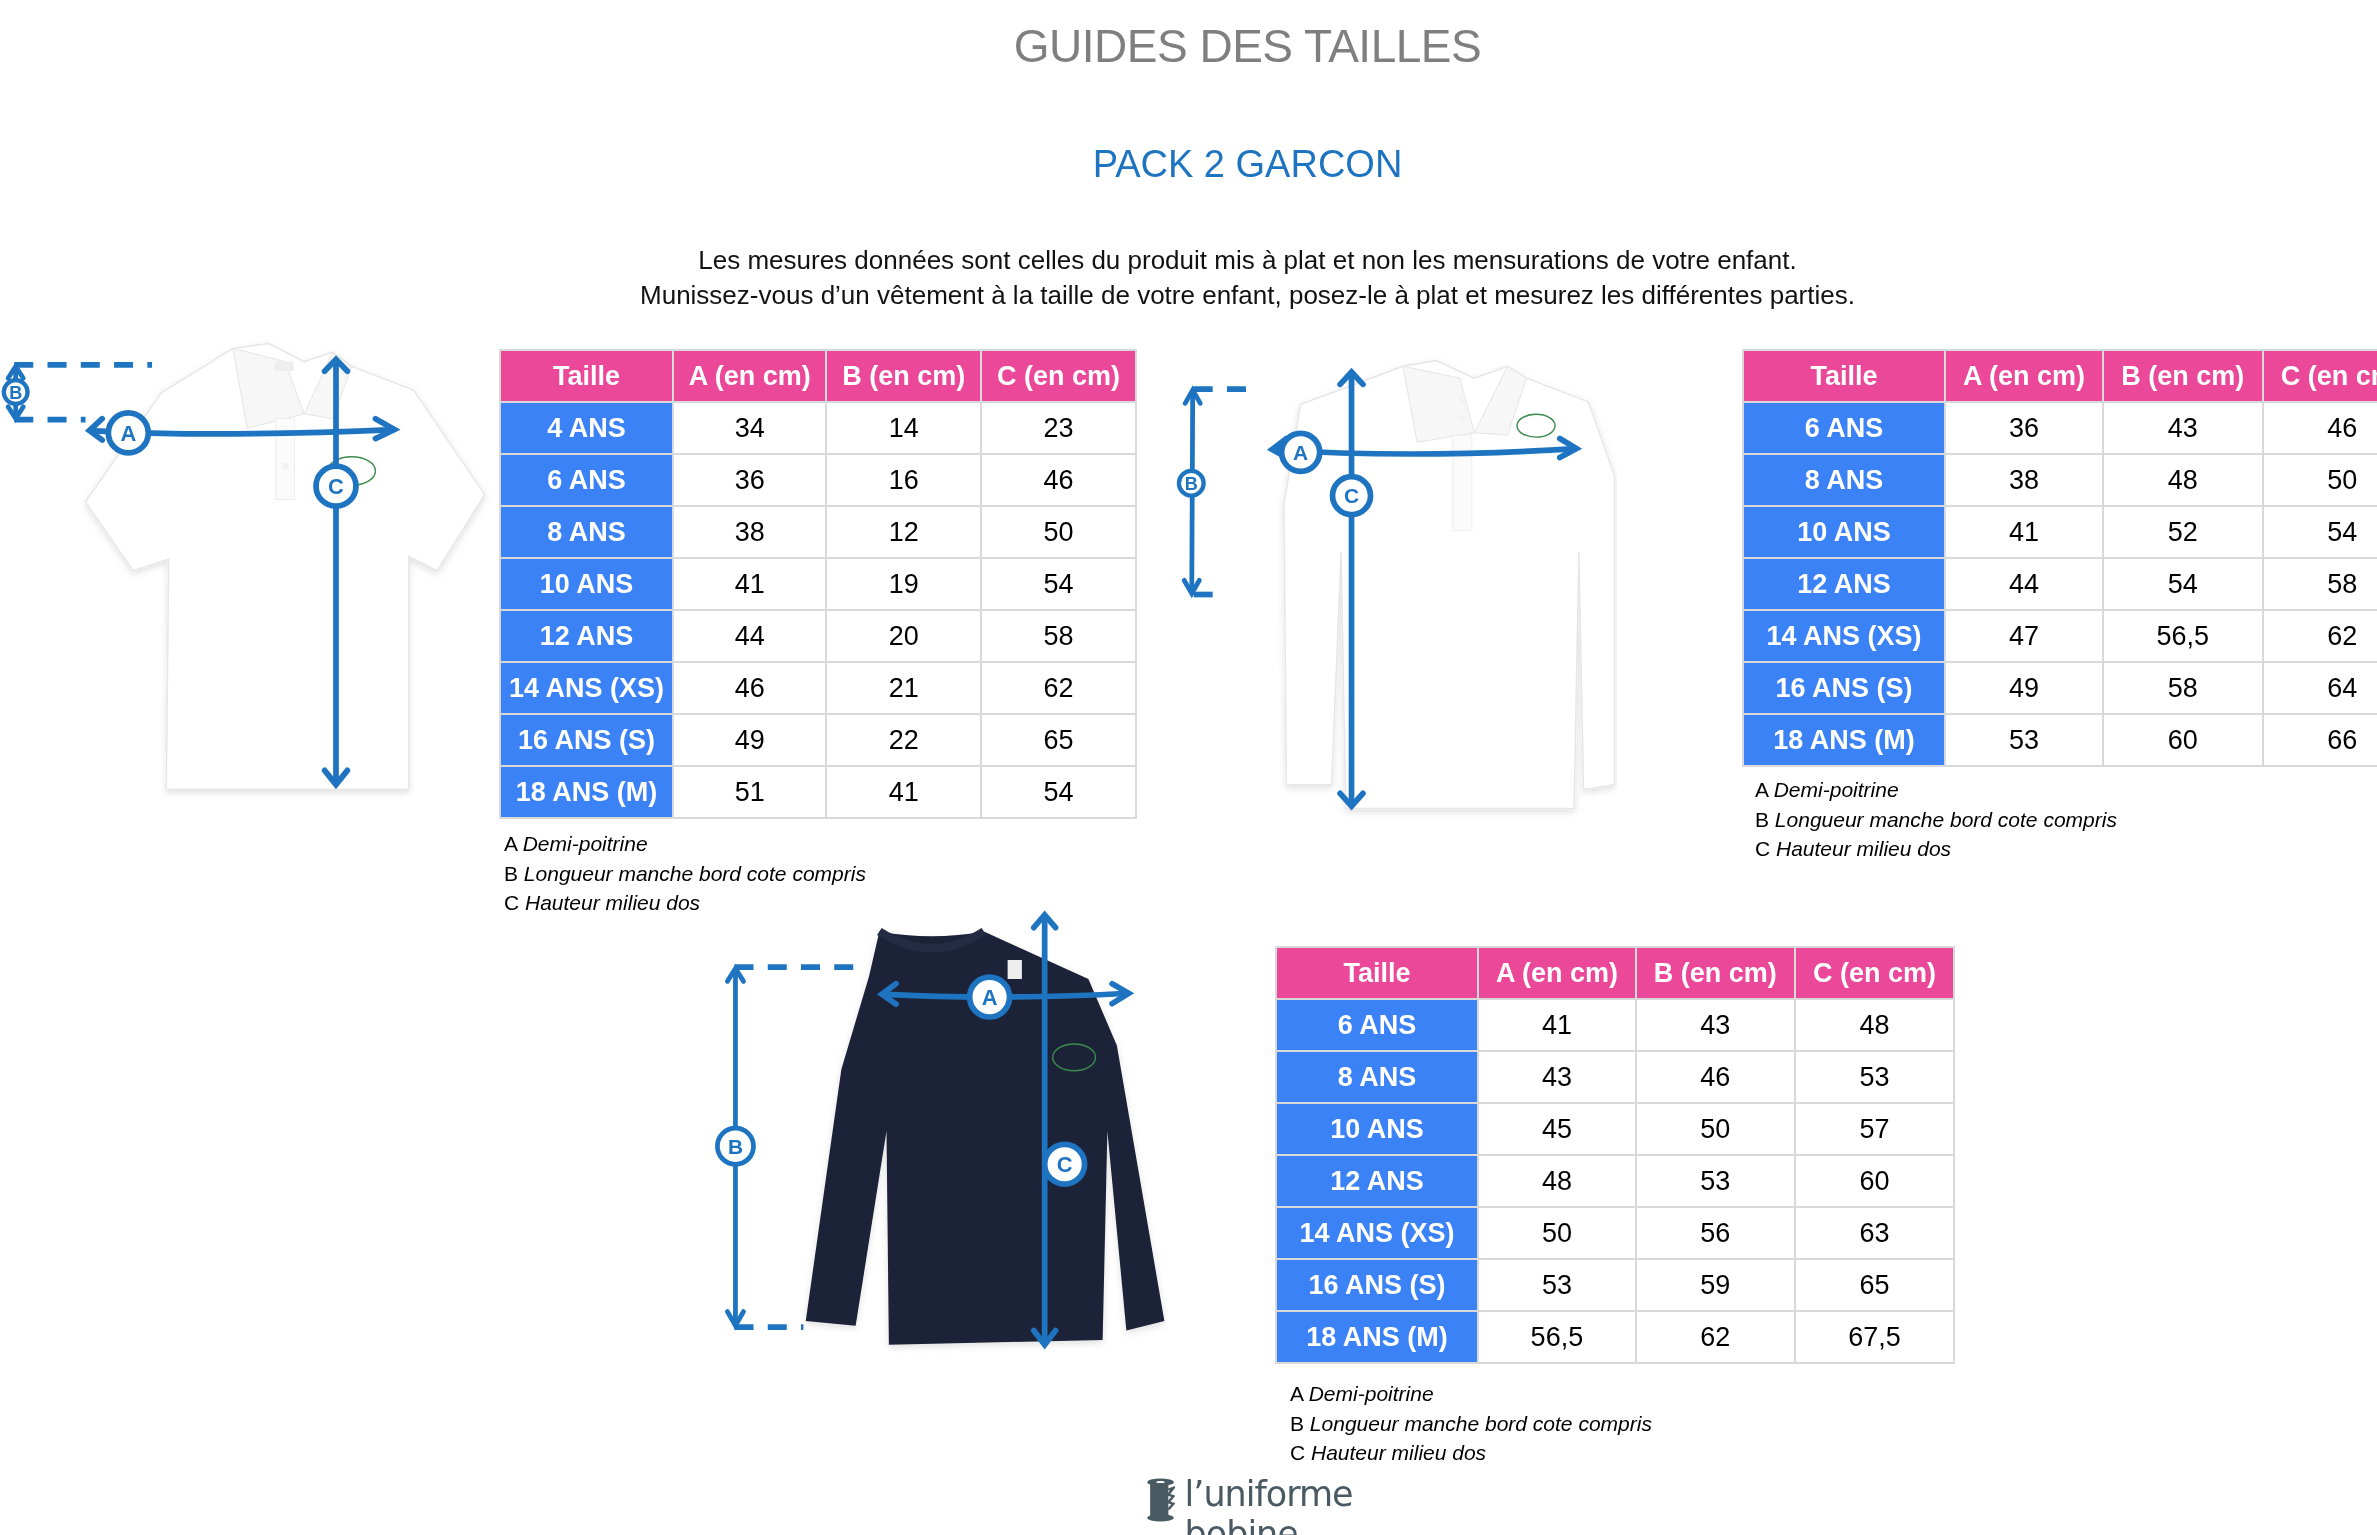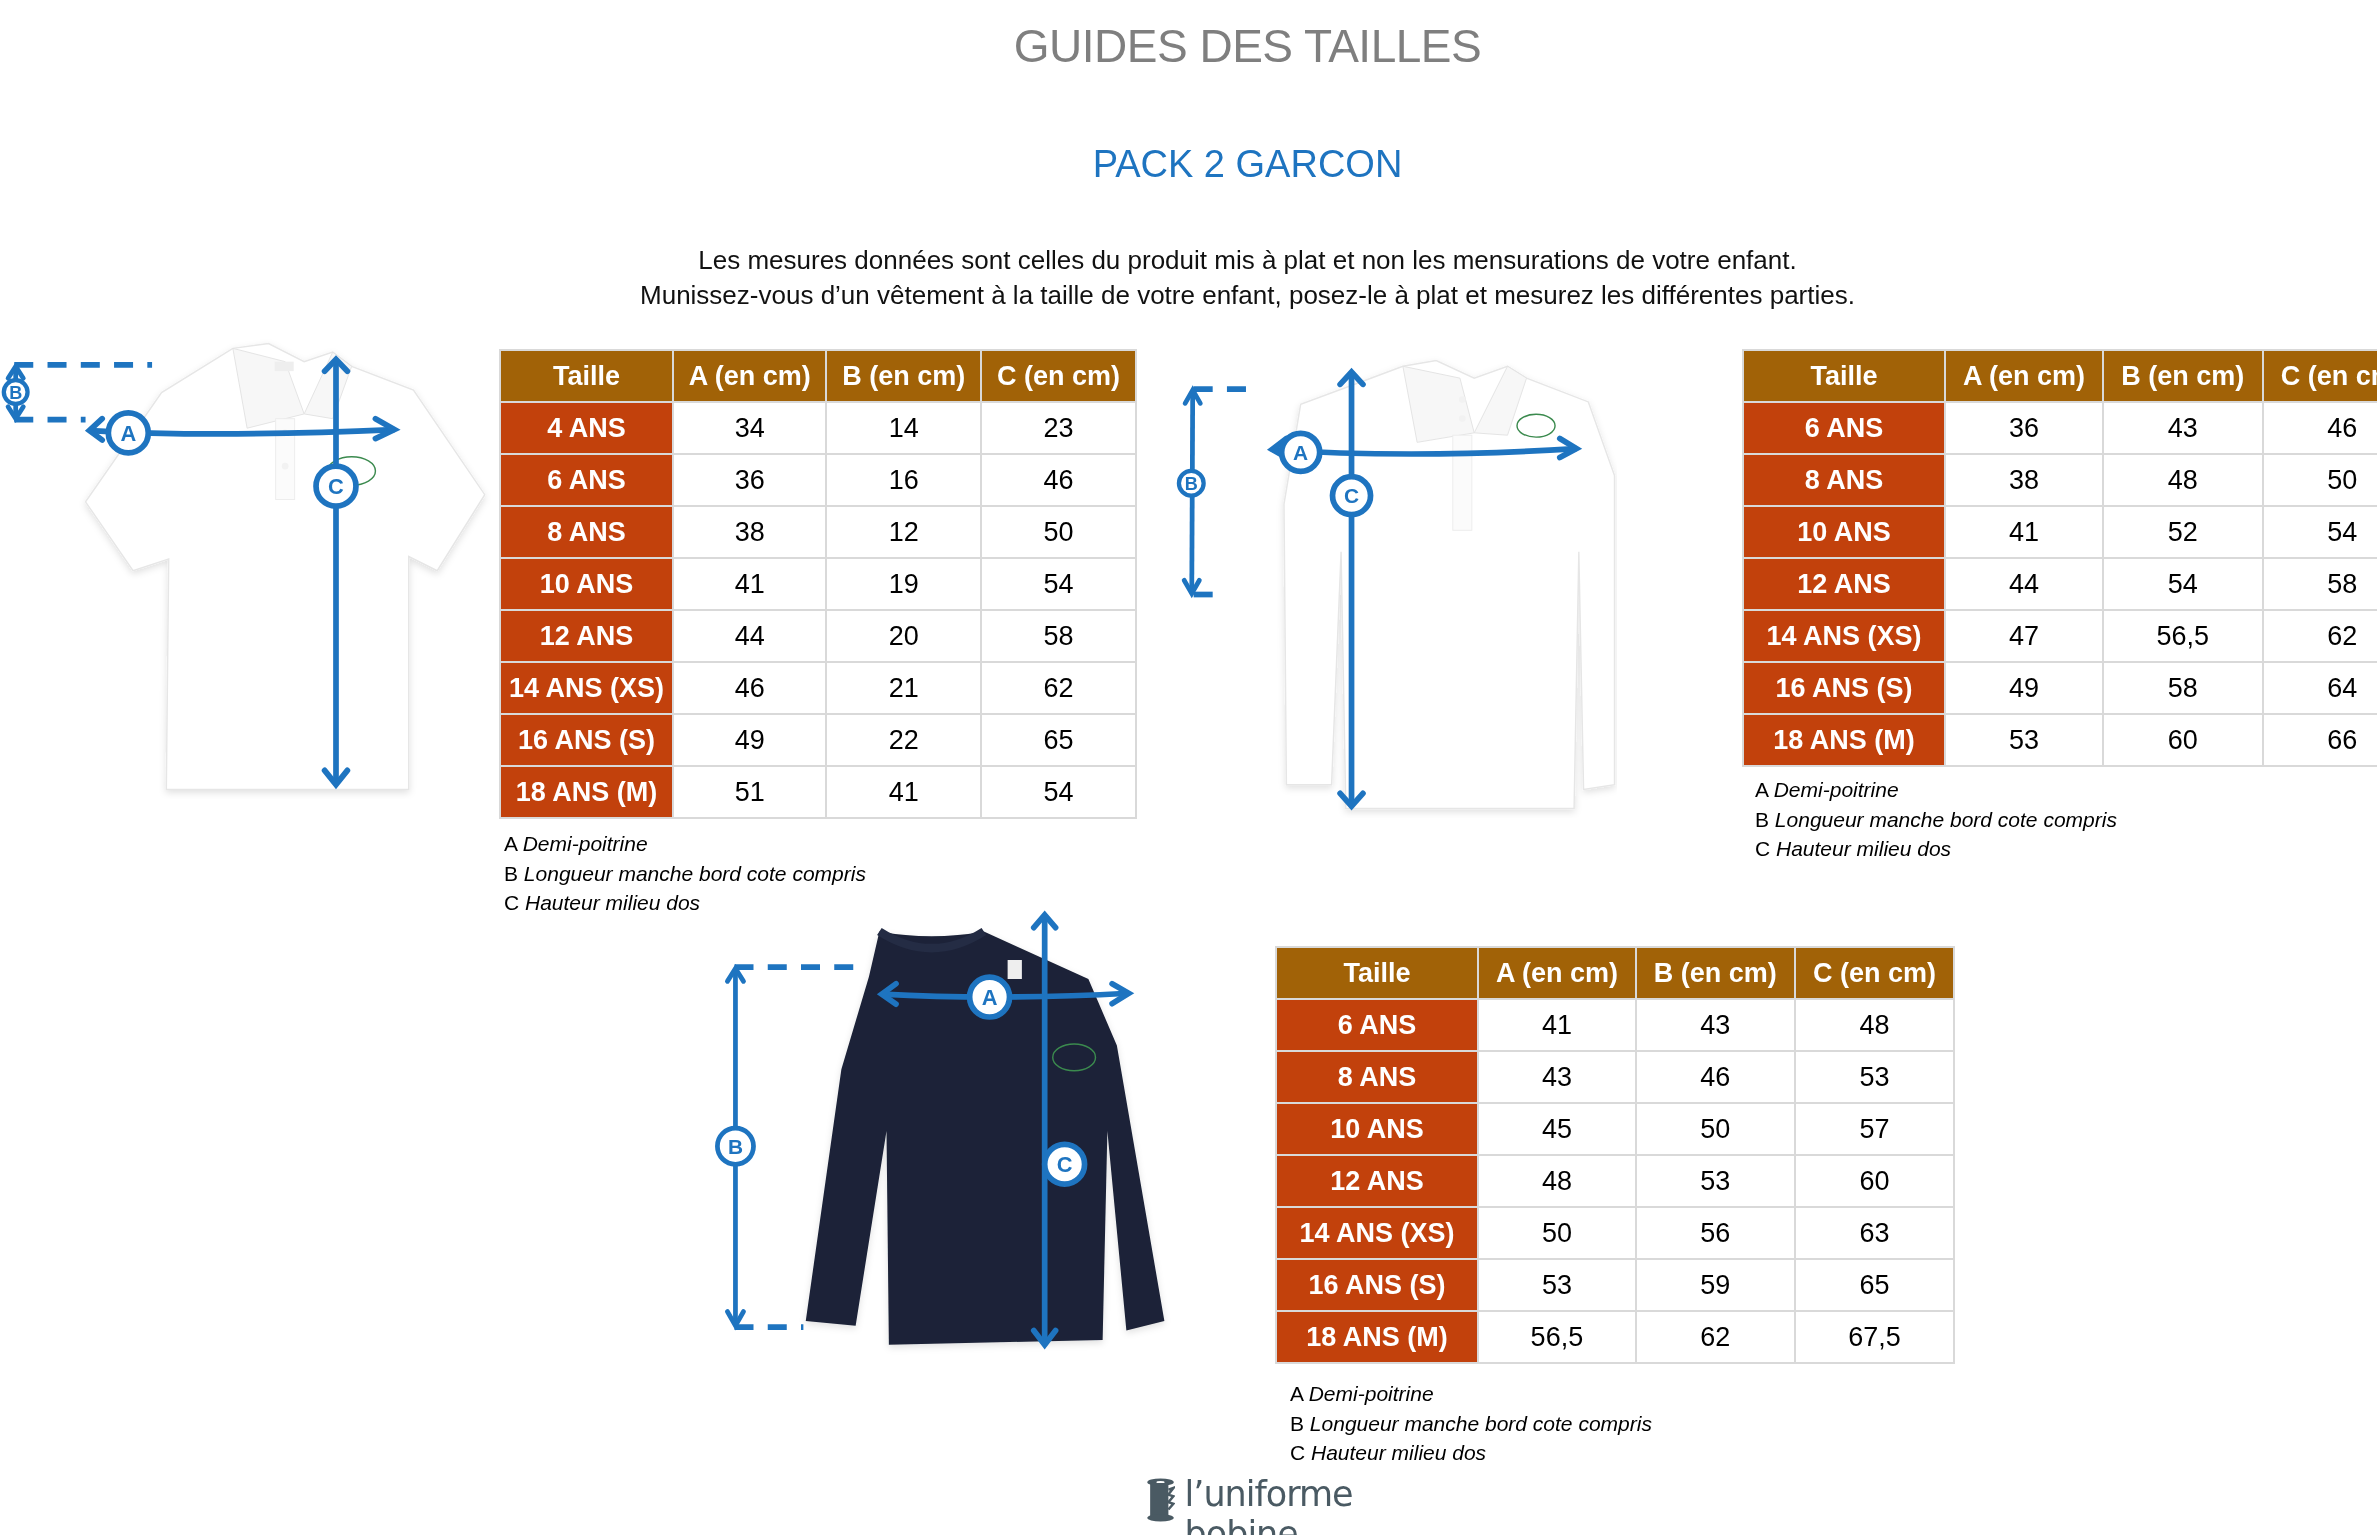--- a/index.html
+++ b/index.html
@@ -3,22 +3,22 @@
 <meta charset="utf-8">
 <style>
   html, body { margin:0; padding:0; background:#ffffff; }
   body { width:2424px; height:1536px; position:relative; overflow:hidden; font-family:"Liberation Sans", sans-serif; }
   .abs { position:absolute; }
   .title { left:0; width:2495px; top:19px; text-align:center; font-size:46px; color:#7f7f7f; letter-spacing:-0.5px; }
   .subtitle { left:0; width:2495px; top:143px; text-align:center; font-size:38px; color:#1e74c0; }
   .desc { left:0; width:2495px; text-align:center; font-size:26px; color:#111; }
   table.size { position:absolute; border-collapse:collapse; font-family:"Liberation Sans", sans-serif; }
   table.size th, table.size td { border:2.9px solid #d9d9d9; text-align:center; padding:0; }
-  table.size th { background:#a16207; color:#fff; font-weight:bold; font-size:27px; }
-  table.size td.size-label { background:#c2410c; color:#fff; font-weight:bold; font-size:27px; }
+  table.size th { background:#ec4899; color:#fff; font-weight:bold; font-size:27px; }
+  table.size td.size-label { background:#3b82f6; color:#fff; font-weight:bold; font-size:27px; }
   table.size td.val { background:#fff; color:#000; font-size:27px; }
   .legend { font-size:21px; color:#000; line-height:29.5px; }
   .legend i { font-style:italic;margin-top:19px; }
   .garment { position:absolute; }
   .logo { left:1146px; top:1474px; width:295px; height:57px; display:flex; align-items:flex-start; gap:9.5px; }
   .logo-text { font-size:35px; color:#4a5a63; font-family:"DejaVu Sans", sans-serif; letter-spacing:-1px; }
 </style>
 </head>
 <body>
 

